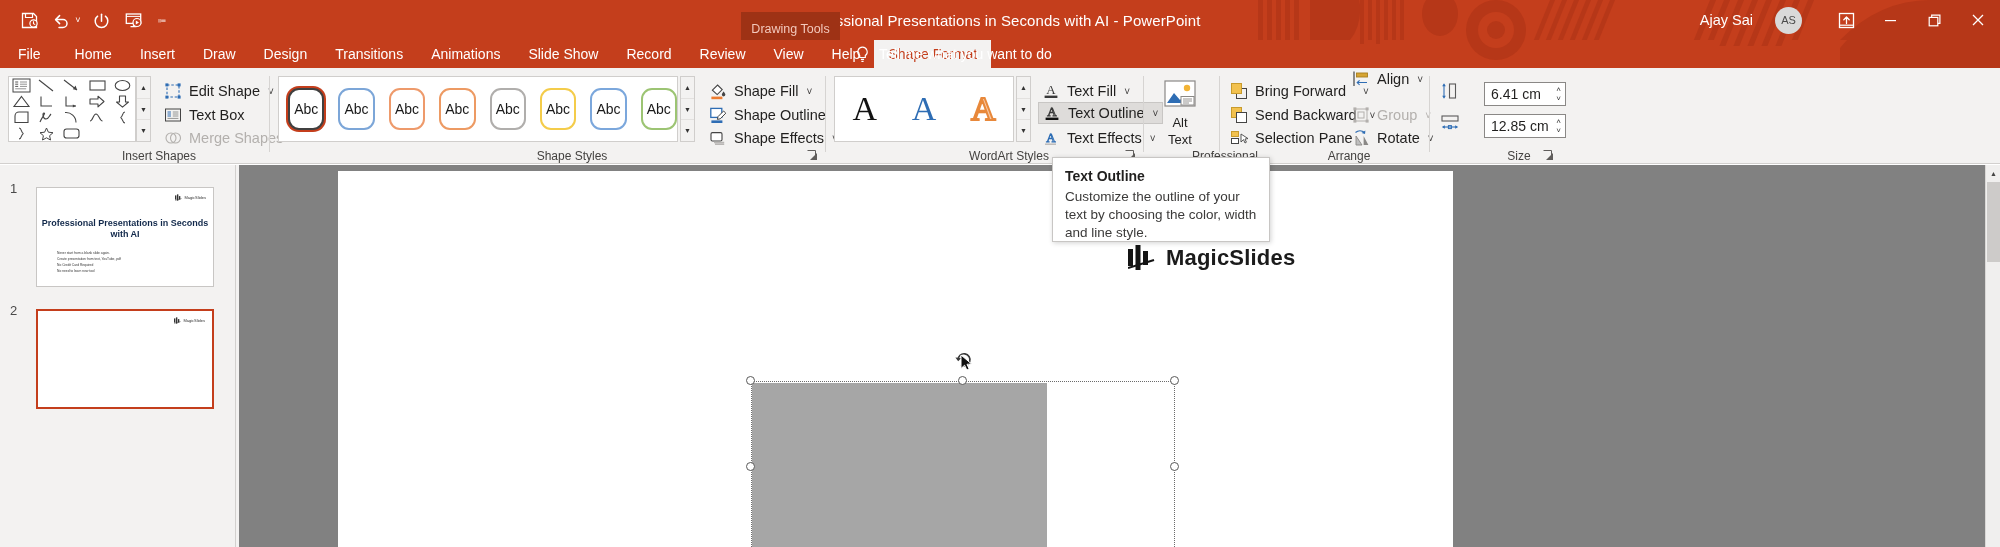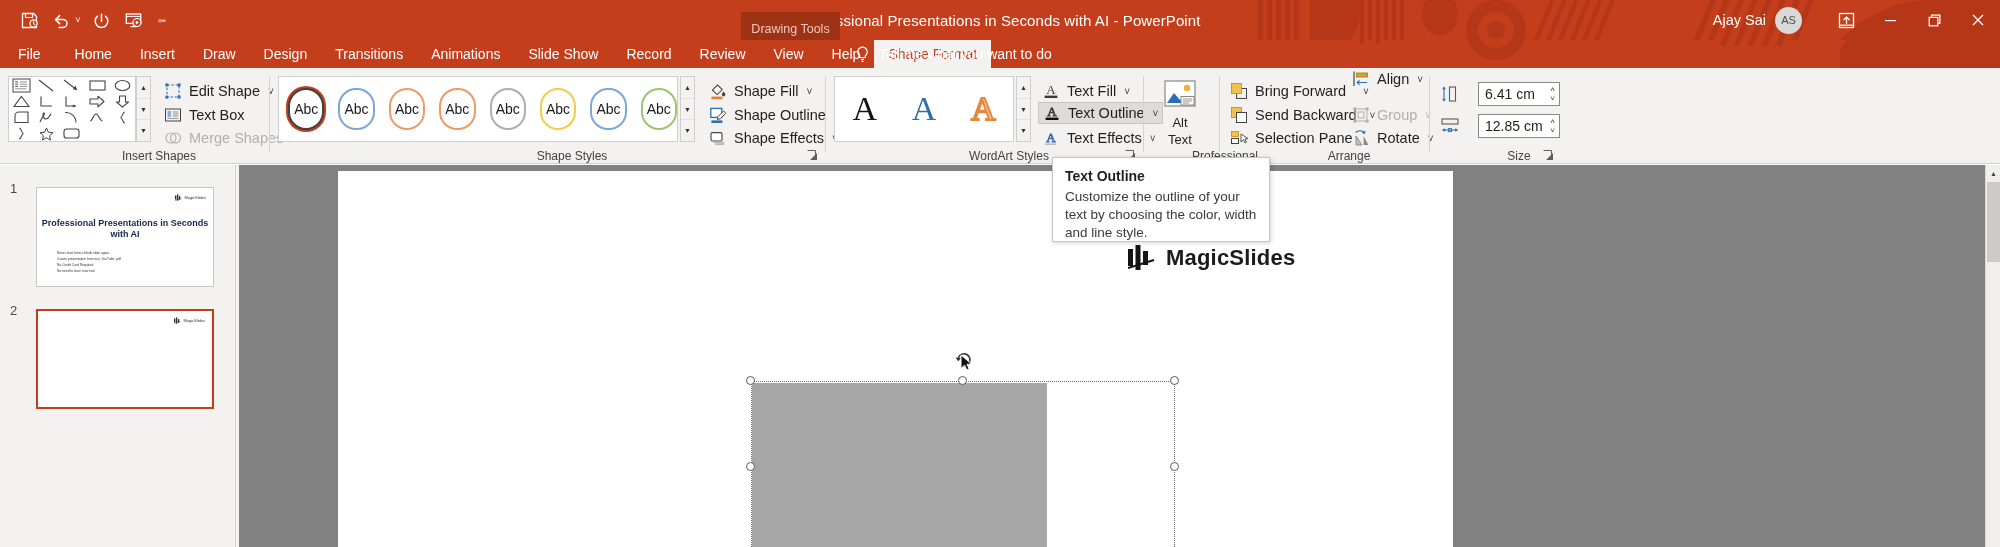--- a/index.html
+++ b/index.html
@@ -31,21 +31,21 @@
     pointer-events: none;
   }
   .ctx-tab {
     position: absolute; left: 741px; top: 0; width: 99px; height: 34px;
     background: #9E3215; color: #F3C9BD; font-size: 12.5px;
     display: flex; align-items: center; justify-content: center; z-index: 4; margin-top: 12px;
   }
   .tb-right {
     position: absolute; right: 0; top: 0; height: 40px; display: flex; align-items: center; z-index: 5;
   }
-  .user-name { color: #fff; font-size: 14.5px; margin-right: 9px; }
+  .user-name { color: #fff; font-size: 14.5px; margin-right: 22px; }
   .avatar {
     width: 27px; height: 27px; border-radius: 50%; background: #D9D9D9; color: #4a4a4a;
     font-size: 11px; display: flex; align-items: center; justify-content: center; margin-right: 22px;
   }
   .tb-icon {
     width: 44px; height: 40px; display: flex; align-items: center; justify-content: center;
     color: #fff;
   }
 
   
@@ -110,21 +110,21 @@
   .car { font-size: 10px; color: #3B3A39; margin-left: 1px; }
   .car.dis { color: #B3B0AD; }
 
   
   .ss-gal {
     position: absolute; left: 8px; top: 8px; width: 400px; height: 66px;
     background: #fff; border: 1px solid #D0CECC; display: flex; align-items: center;
     padding-left: 9px; gap: 14px;
   }
   .abc {
-    width: 42px; height: 42px; border-radius: 18px; background: #fff;
+    width: 42px; height: 42px; border-radius: 11px; background: #fff;
     display: flex; align-items: center; justify-content: center;
     font-size: 14px; color: #1a1a1a; border: 2px solid #555;
   }
   .abc.sel { box-shadow: 0 0 0 2px #C43E1C; }
 
   
   .wa-gal {
     position: absolute; left: 8px; top: 8px; width: 180px; height: 66px;
     background: #fff; border: 1px solid #D0CECC; display: flex; align-items: center;
     justify-content: space-around;
@@ -133,21 +133,21 @@
 
   
   .bigbtn {
     position: absolute; left: 6px; top: 6px; width: 60px; height: 80px;
     display: flex; flex-direction: column; align-items: center; gap: 3px;
     font-size: 13px; color: #201F1E; text-align: center; line-height: 1.1;
     padding-top: 5px;
   }
 
   
-  .size-row { position: absolute; display: flex; align-items: center; gap: 18px; }
+  .size-row { position: absolute; display: flex; gap: 24px; }
   .size-ico { width: 20px; height: 18px; display: block; }
   .spin {
     width: 82px; height: 24px; border: 1px solid #8A8886; background: #fff;
     display: flex; align-items: center; position: relative;
   }
   .spin span { font-size: 14px; color: #201F1E; padding-left: 6px; }
   .spin .arrows {
     position: absolute; right: 4px; top: 0; height: 100%;
     display: flex; flex-direction: column; justify-content: center; gap: 3px;
   }

